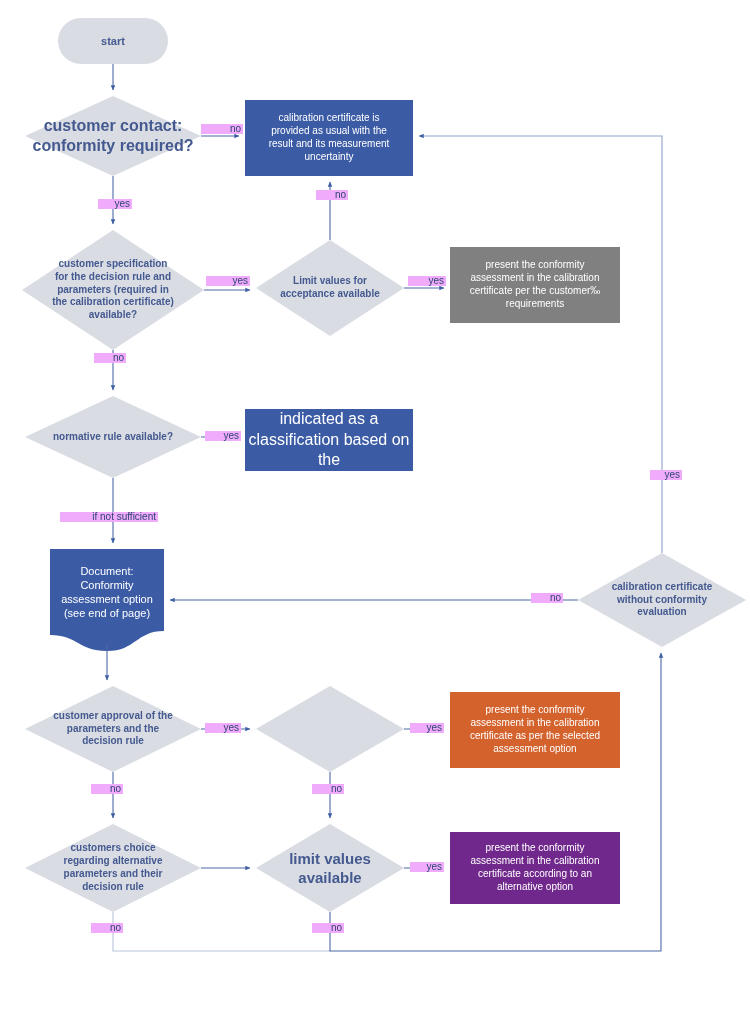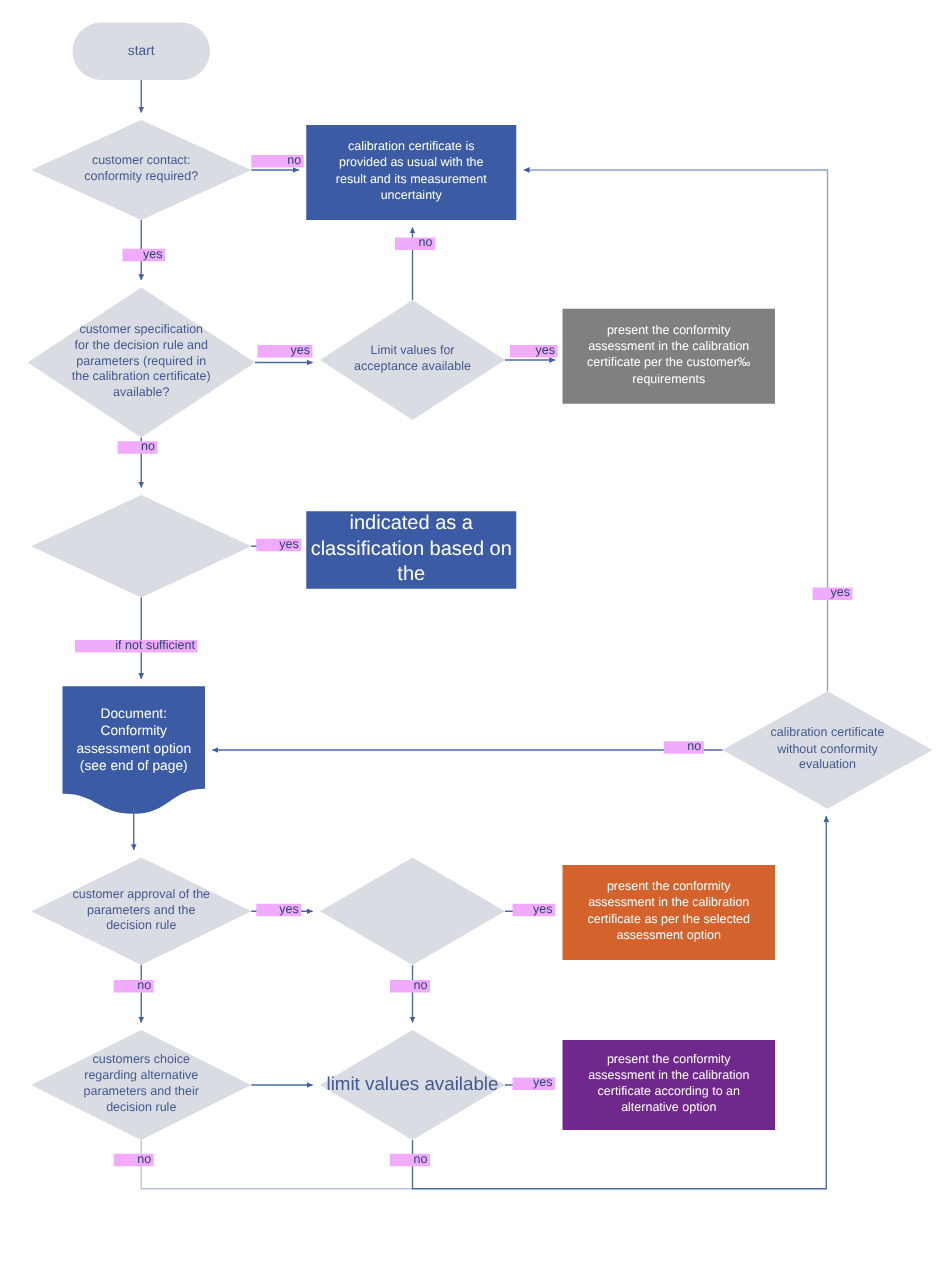--- a/index.html
+++ b/index.html
@@ -31,20 +31,21 @@
     display: flex;
     align-items: center;
     justify-content: center;
     text-align: center;
     pointer-events: none;
     line-height: 1.28;
     white-space: pre-line;
   }
   .lbl-dark {
     color: #44598f;
+    font-weight: bold;
   }
   .lbl-light {
     color: #ffffff;
   }
   .edge-label {
     position: absolute;
     color: #2f4571;
     font-size: 10px;
     background: #f0abfc;
     padding: 0 2px;
@@ -141,21 +142,21 @@
       <path d="M 404 868 L 444 868" marker-end="url(#arrow-dark)" stroke="#4d68a8"></path>
 
       <path d="M 113 912 L 113 951 L 330 951" stroke="#b9c4dd"></path>
 
       <path d="M 330 912 L 330 951 L 661 951 L 661 653" marker-end="url(#arrow-dark)" stroke="#4d68a8"></path>
     </g>
   </svg>
 
   <div class="node-label lbl-dark" style="left:58px;top:18px;width:110px;height:46px;font-size:11px;">start</div>
 
-  <div class="node-label lbl-dark" style="left:25px;top:96px;width:176px;height:80px;font-size:10px;">customer contact:
+  <div class="node-label lbl-dark" style="left:25px;top:96px;width:176px;height:80px;font-size:16px;">customer contact:
 conformity required?</div>
 
   <div class="node-label lbl-light" style="left:247px;top:100px;width:164px;height:76px;font-size:10px;">calibration certificate is
 provided as usual with the
 result and its measurement
 uncertainty</div>
 
   <div class="node-label lbl-dark" style="left:24px;top:230px;width:178px;height:120px;font-size:10px;">customer specification
 for the decision rule and
 parameters (required in
@@ -163,20 +164,21 @@
 available?</div>
 
   <div class="node-label lbl-dark" style="left:258px;top:240px;width:144px;height:96px;font-size:10px;">Limit values for
 acceptance available</div>
 
   <div class="node-label lbl-light" style="left:451px;top:247px;width:168px;height:76px;font-size:10px;">present the conformity
 assessment in the calibration
 certificate per the customer‰
 requirements</div>
 
+  <div class="node-label lbl-dark" style="left:25px;top:396px;width:176px;height:82px;font-size:10px;">normative rule available?</div>
 
   <div class="node-label lbl-light" style="left:246px;top:409px;width:166px;height:62px;font-size:16px;border-radius:20px;">The conformity is indicated as a
 classification based on the
 applicable standard.</div>
 
   <div class="node-label lbl-light" style="left:50px;top:549px;width:114px;height:86px;font-size:11px;">Document:
 Conformity
 assessment option
 (see end of page)</div>
 

